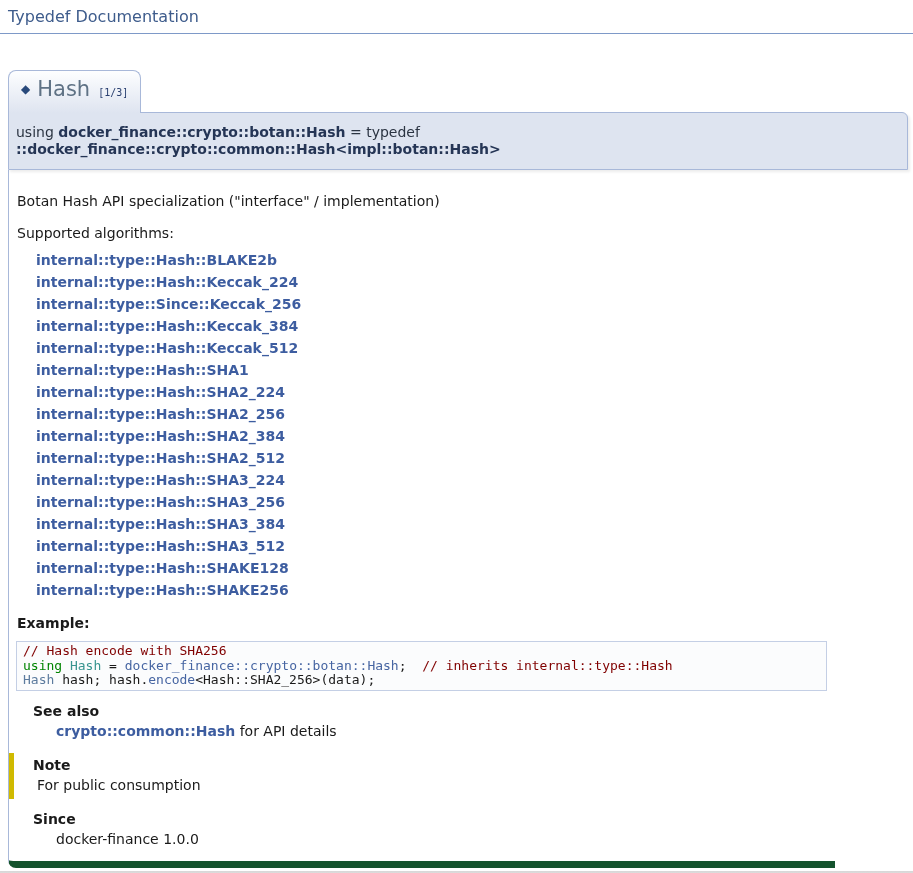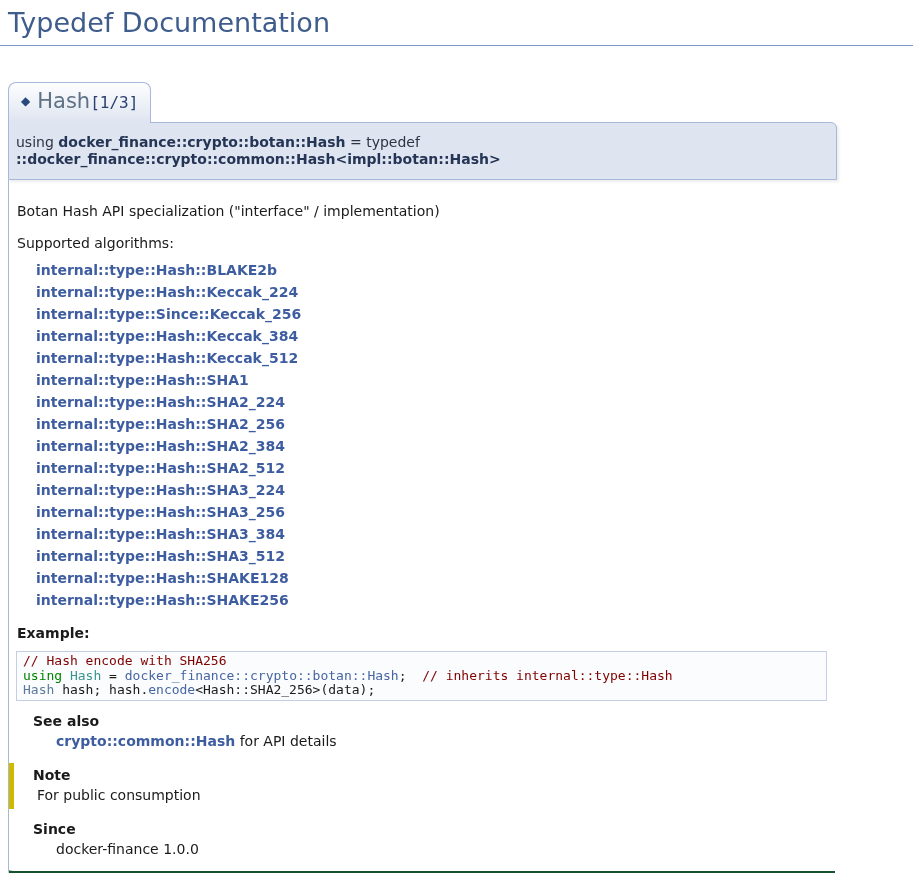--- a/index.html
+++ b/index.html
@@ -7,21 +7,21 @@
   body {
     width: 913px; height: 873px; overflow: hidden;
     background: #ffffff;
     font-family: "DejaVu Sans", "Liberation Sans", sans-serif;
     font-size: 14px; color: #1a1a1a;
   }
 
   
   h2.groupheader {
     margin: 0; padding: 7px 8px 7px 8px;
-    font-size: 27px; font-weight: 400;
+    font-size: 16px; font-weight: 400;
     color: #3e5c8c;
     border-bottom: 1px solid #7e99c8;
   }
 
   
   .memitem { margin: 36px 0 0 8px; }
 
   .memtitle {
     display: inline-block;
     position: relative; z-index: 2;
@@ -34,26 +34,26 @@
     line-height: 25px;
   }
   .memtitle .bullet {
     display: inline-block;
     font-size: 12px; color: #28497b;
     vertical-align: 3px; margin-right: 7px;
     text-decoration: none; cursor: pointer;
   }
   .memtitle .overload {
     font-family: "DejaVu Sans Mono", "Liberation Mono", monospace;
-    font-size: 16px; color: #2a4070; 
+    font-size: 10px; color: #2a4070; margin-left: 8px;
   }
 
   .memproto {
     position: relative; z-index: 1;
-    width: 829px;
+    width: 900px;
     border: 1px solid #A8B8D9;
     border-radius: 0 6px 0 0;
     background: #DEE4F0;
     padding: 11px 8px 11px 7px;
     color: #2b3442;
     font-size: 14px; line-height: 17px;
     box-shadow: 2px 2px 3px rgba(0,0,0,0.08);
   }
   .memproto b { color: #253555; }
 

